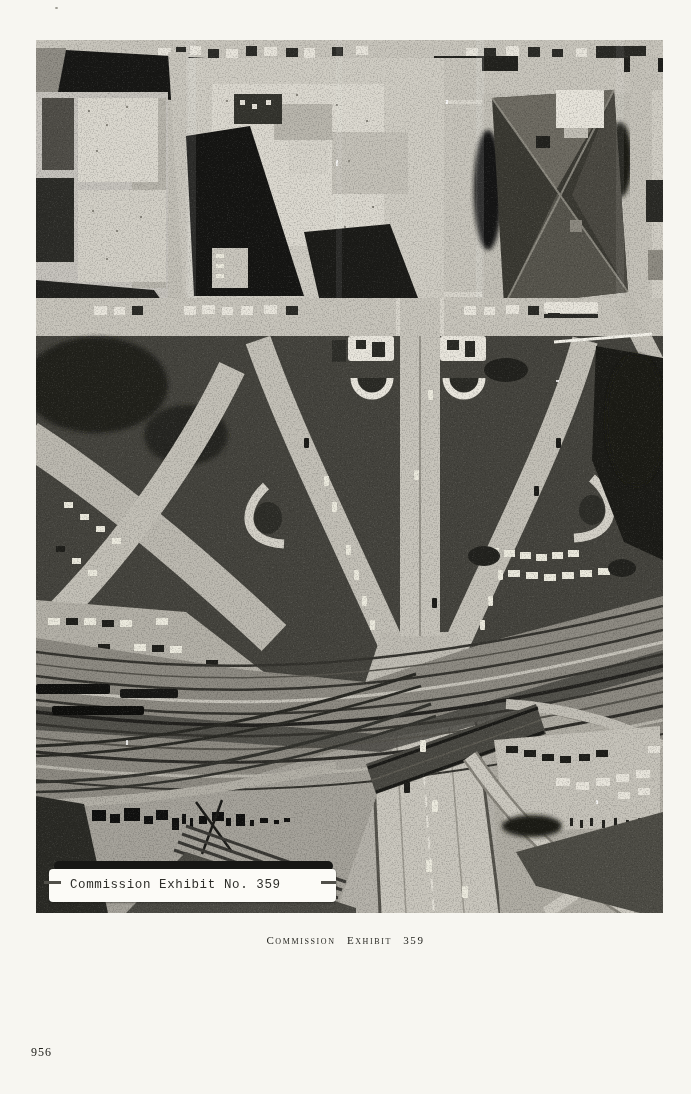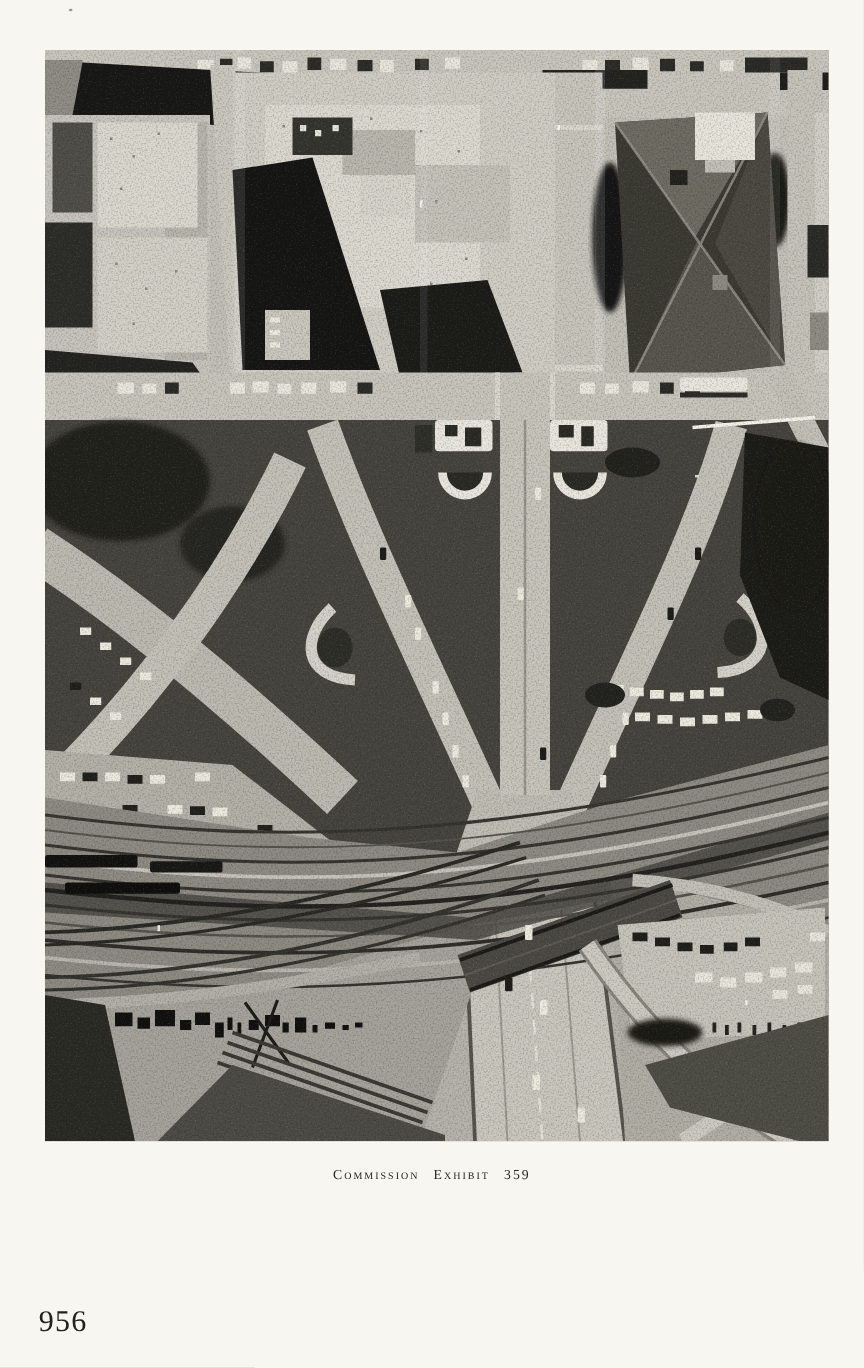--- a/index.html
+++ b/index.html
@@ -24,21 +24,21 @@
     font-size:12.5px;letter-spacing:.6px;color:#2e2e2a;padding:9px 0 0 21px;white-space:nowrap;
   }
   .label-dash{position:absolute;background:#504f49;height:3px;top:23px;}
   .label-dash.left{left:0;width:17px;}
   .label-dash.right{left:277px;width:15px;}
   .caption{
     position:absolute;left:0;right:0;top:934px;text-align:center;
     font-size:11px;font-variant:small-caps;letter-spacing:1.6px;word-spacing:7px;
     color:#262621;font-weight:500;
   }
-  .folio{position:absolute;left:31px;top:1045px;font-size:24px;letter-spacing:1px;color:#21211d;}
+  .folio{position:absolute;left:31px;top:1045px;font-size:12px;letter-spacing:1px;color:#21211d;}
 </style>
 </head>
 <body>
 
 <div class="page">
 
   <div class="speck"></div>
 
   <div class="photo-frame" role="img" aria-label="Black-and-white aerial photograph of Dealey Plaza, Dallas: downtown blocks and a dark hip-roofed courthouse at top, a Y-shaped road junction with twin white peristyle structures and dark grass panels in the center, curved streets with parked cars at the sides, and a diagonal railroad corridor crossing the triple underpass and freeway at the bottom">
     <svg viewBox="0 0 627 873" xmlns="http://www.w3.org/2000/svg">
@@ -424,17 +424,25 @@
             <rect x="520" y="340" width="3" height="2"></rect>
           <rect x="90" y="700" width="2" height="5"></rect>
             <rect x="410" y="60" width="2" height="4"></rect>
           <rect x="560" y="760" width="2" height="4"></rect>
         </g>
         <rect x="0" y="0" width="627" height="873" filter="url(#gd)" opacity=".28"></rect>
         <rect x="0" y="0" width="627" height="873" filter="url(#gl)" opacity=".2"></rect>
       </g>
     </svg>
 
+    <div class="exhibit-label">
+      <div class="label-bar"></div>
+      <div class="label-strip">
+        <div class="label-text">Commission Exhibit No. 359</div>
+      </div>
+      <div class="label-dash left"></div>
+      <div class="label-dash right"></div>
+    </div>
   </div>
 
   <div class="caption">Commission Exhibit 359</div>
   <div class="folio">956</div>
 </div>
 
 </body></html>

